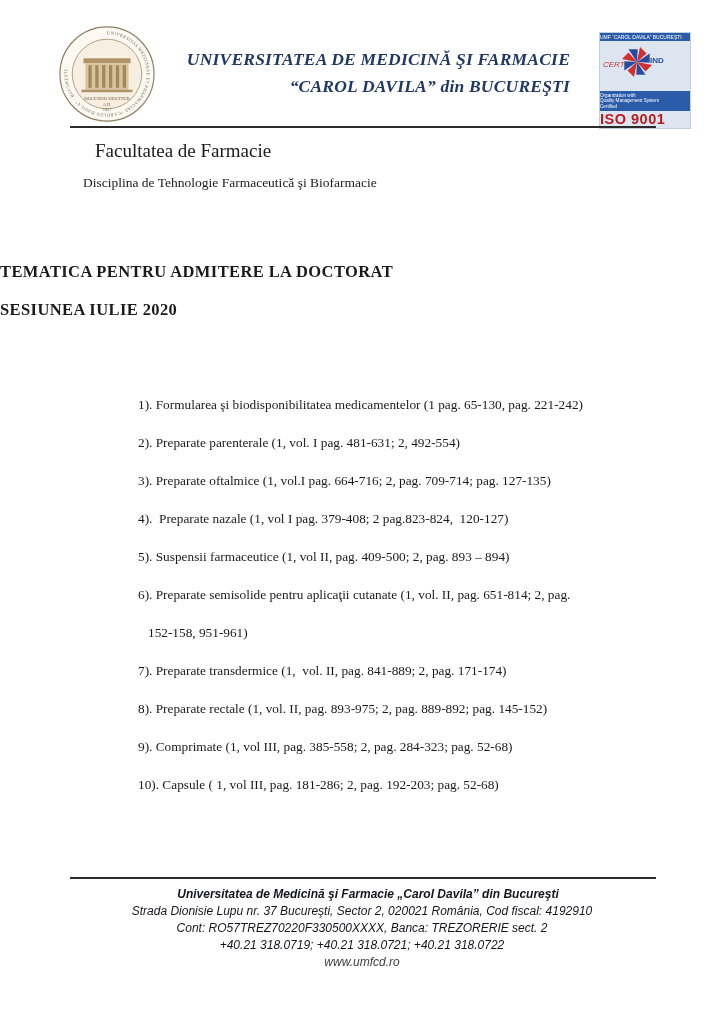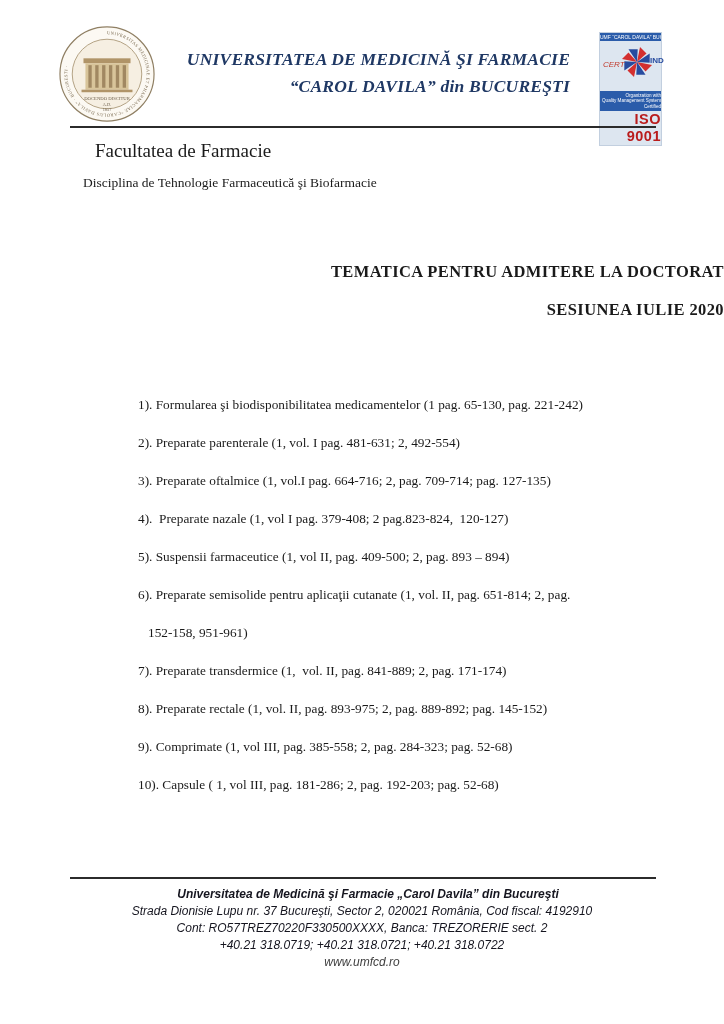--- a/index.html
+++ b/index.html
@@ -19,24 +19,24 @@
   .header-title {
     position:absolute; left:158px; top:46px; width:412px;
     text-align:right;
     color:#1f3864;
     font-family:"Liberation Serif", serif;
     font-weight:bold; font-style:italic;
     font-size:17.5px; line-height:27px;
     letter-spacing:0.2px;
   }
   .iso-badge {
-    position:absolute; left:599px; top:32px; width:63px;
+    position:absolute; left:599px; top:32px; width:92px;
     background:#dde6f0;
     border:1px solid #c2cfdf;
-    text-align:right;
+    text-align:left;
     font-family:"Liberation Sans", sans-serif;
   }
   .iso-badge-top {
     background:#2a5caa; color:#ffffff;
     font-size:5px; line-height:8px;
     white-space:nowrap; overflow:hidden;
   }
   .iso-badge-mid {
     background:#2a5caa; color:#ffffff;
     font-size:4.6px; line-height:5.4px;
@@ -50,22 +50,22 @@
   .header-rule {
     position:absolute; left:70px; top:126px; width:586px;
     border-top:2.5px solid #2b2b2b;
   }
 
   
   .faculty   { position:absolute; left:95px; top:140px; font-size:19px; }
   .department{ position:absolute; left:83px; top:175px; font-size:13.5px; }
 
   
-  .doc-title { position:absolute; left:0; width:724px; text-align:right;
-               font-weight:bold; font-size:16.5px; letter-spacing:0.4px;padding-left:22px; }
+  .doc-title { position:absolute; left:0; width:724px; text-align:left;
+               font-weight:bold; font-size:16.5px; letter-spacing:0.4px; }
   .doc-title-1 { top:262px; }
   .doc-title-2 { top:300px; }
 
   
   .topics { position:absolute; left:138px; top:386px; width:532px; }
   .topic {
     font-size:13.3px;
     line-height:38px;
     white-space:pre-wrap;
   }

